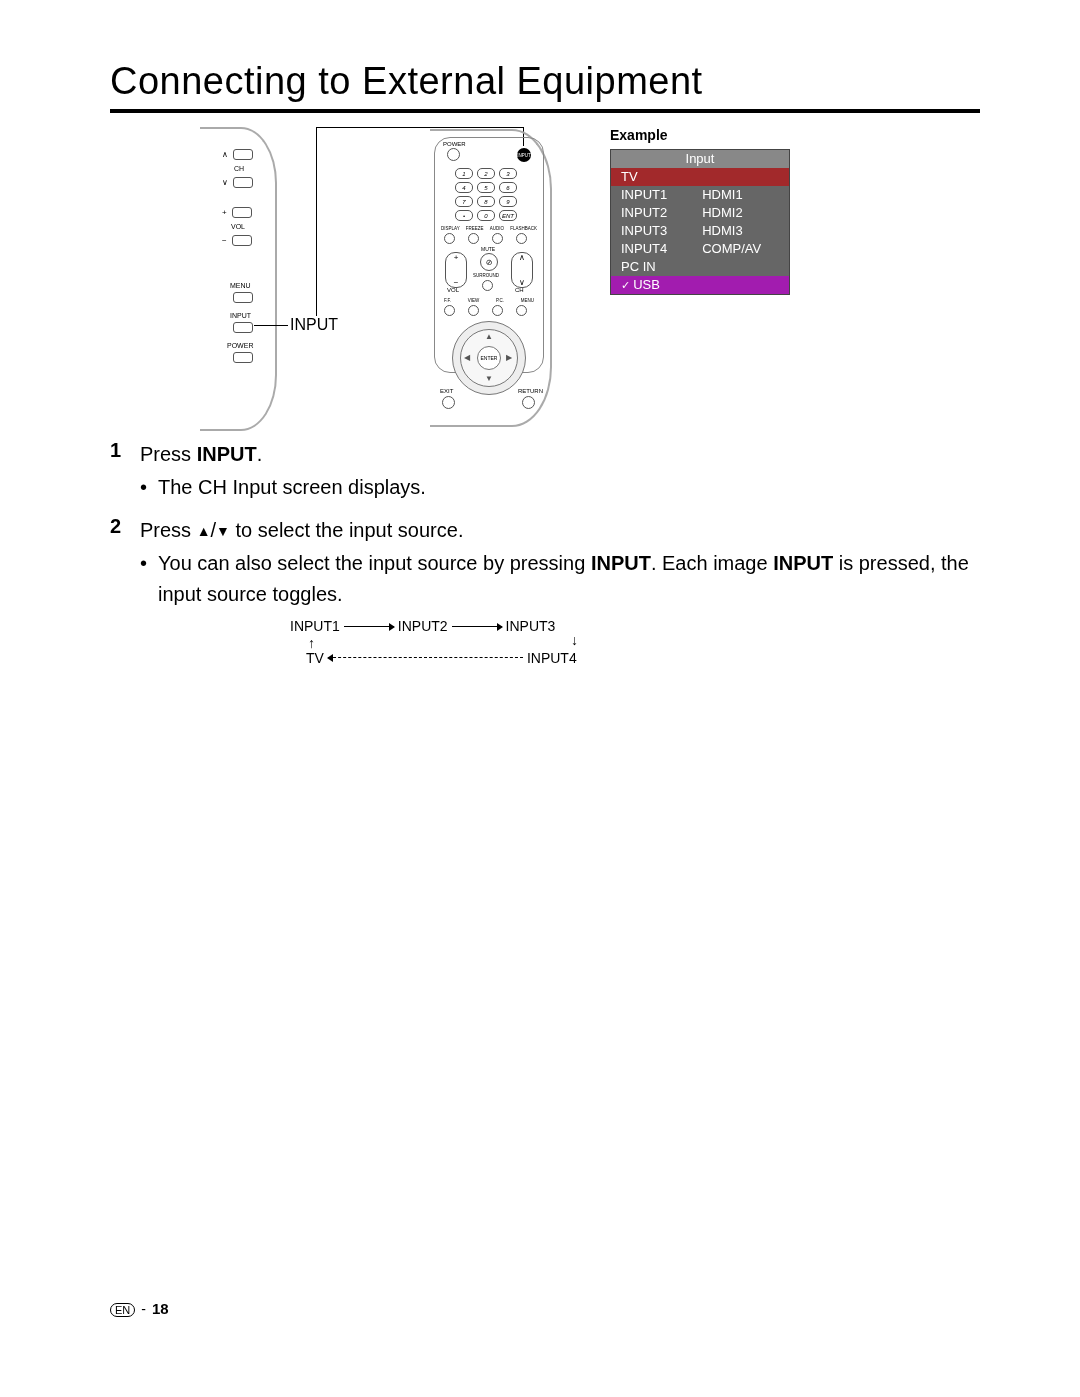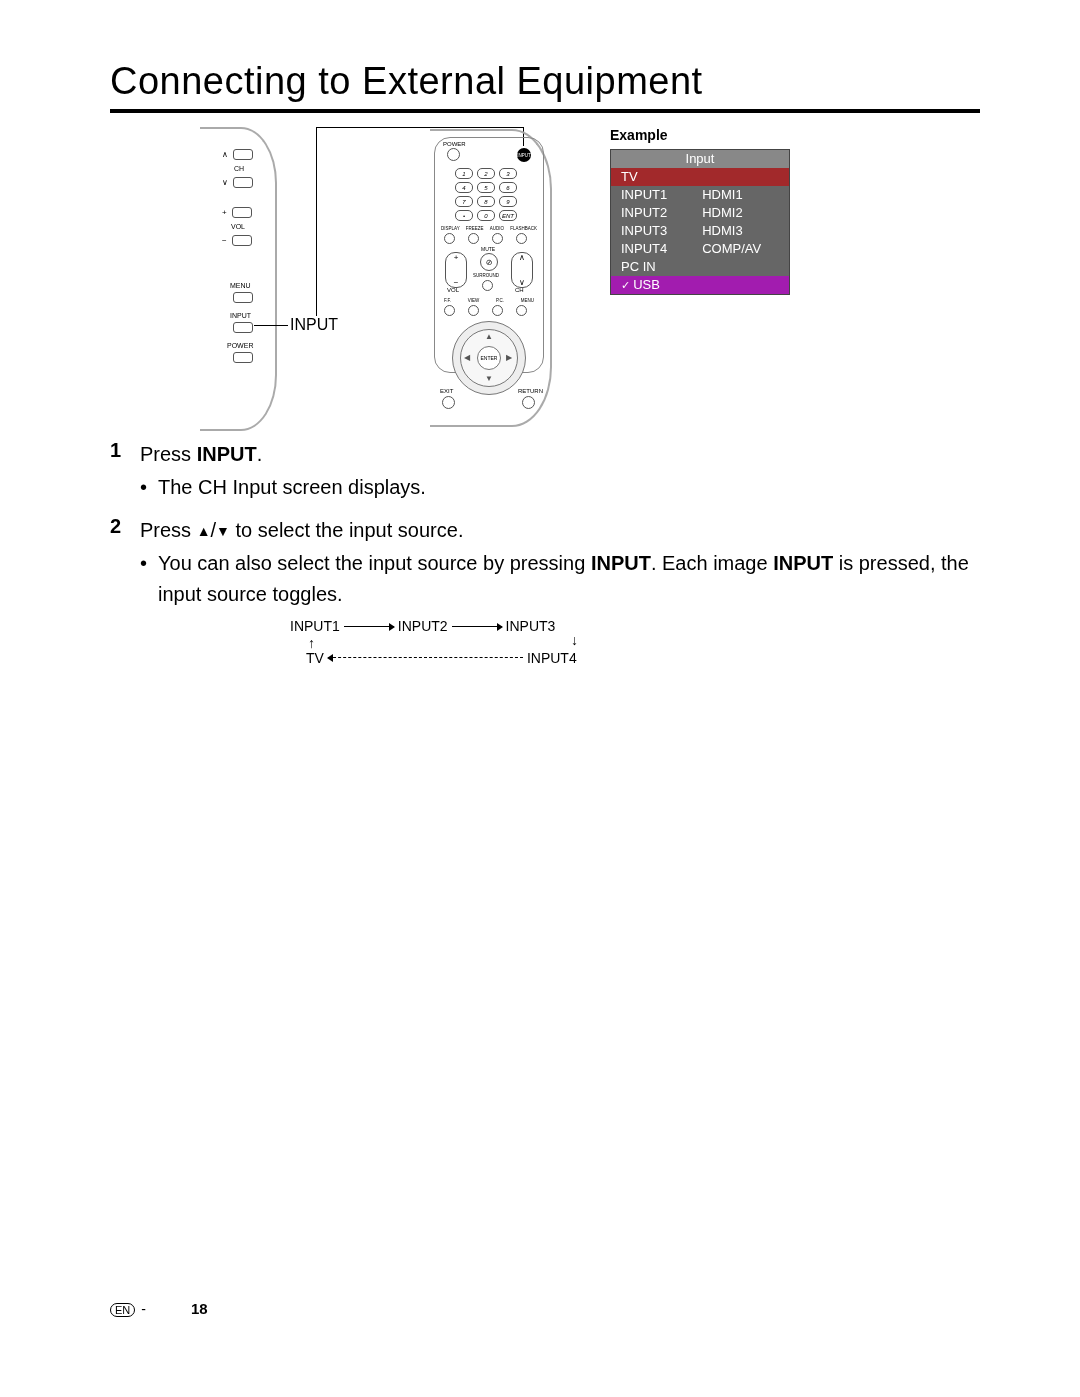--- a/index.html
+++ b/index.html
@@ -192,21 +192,21 @@
     align-items: flex-end;
     gap: 6px;
   }
   .footer .lang-badge {
     border: 1.2px solid #000;
     border-radius: 9px;
     padding: 0 4px;
     font-size: 11px;
     font-weight: normal;
   }
-  .footer .pg { font-weight: bold; font-size: 15px; margin-left: 39px; }
+  .footer .pg { font-weight: bold; font-size: 15px; }
 </style>
 </head>
 <body>
 
 <div class="page">
   <h1 class="title">Connecting to External Equipment</h1>
   <div class="rule"></div>
 
 
   <div class="fig-row">

